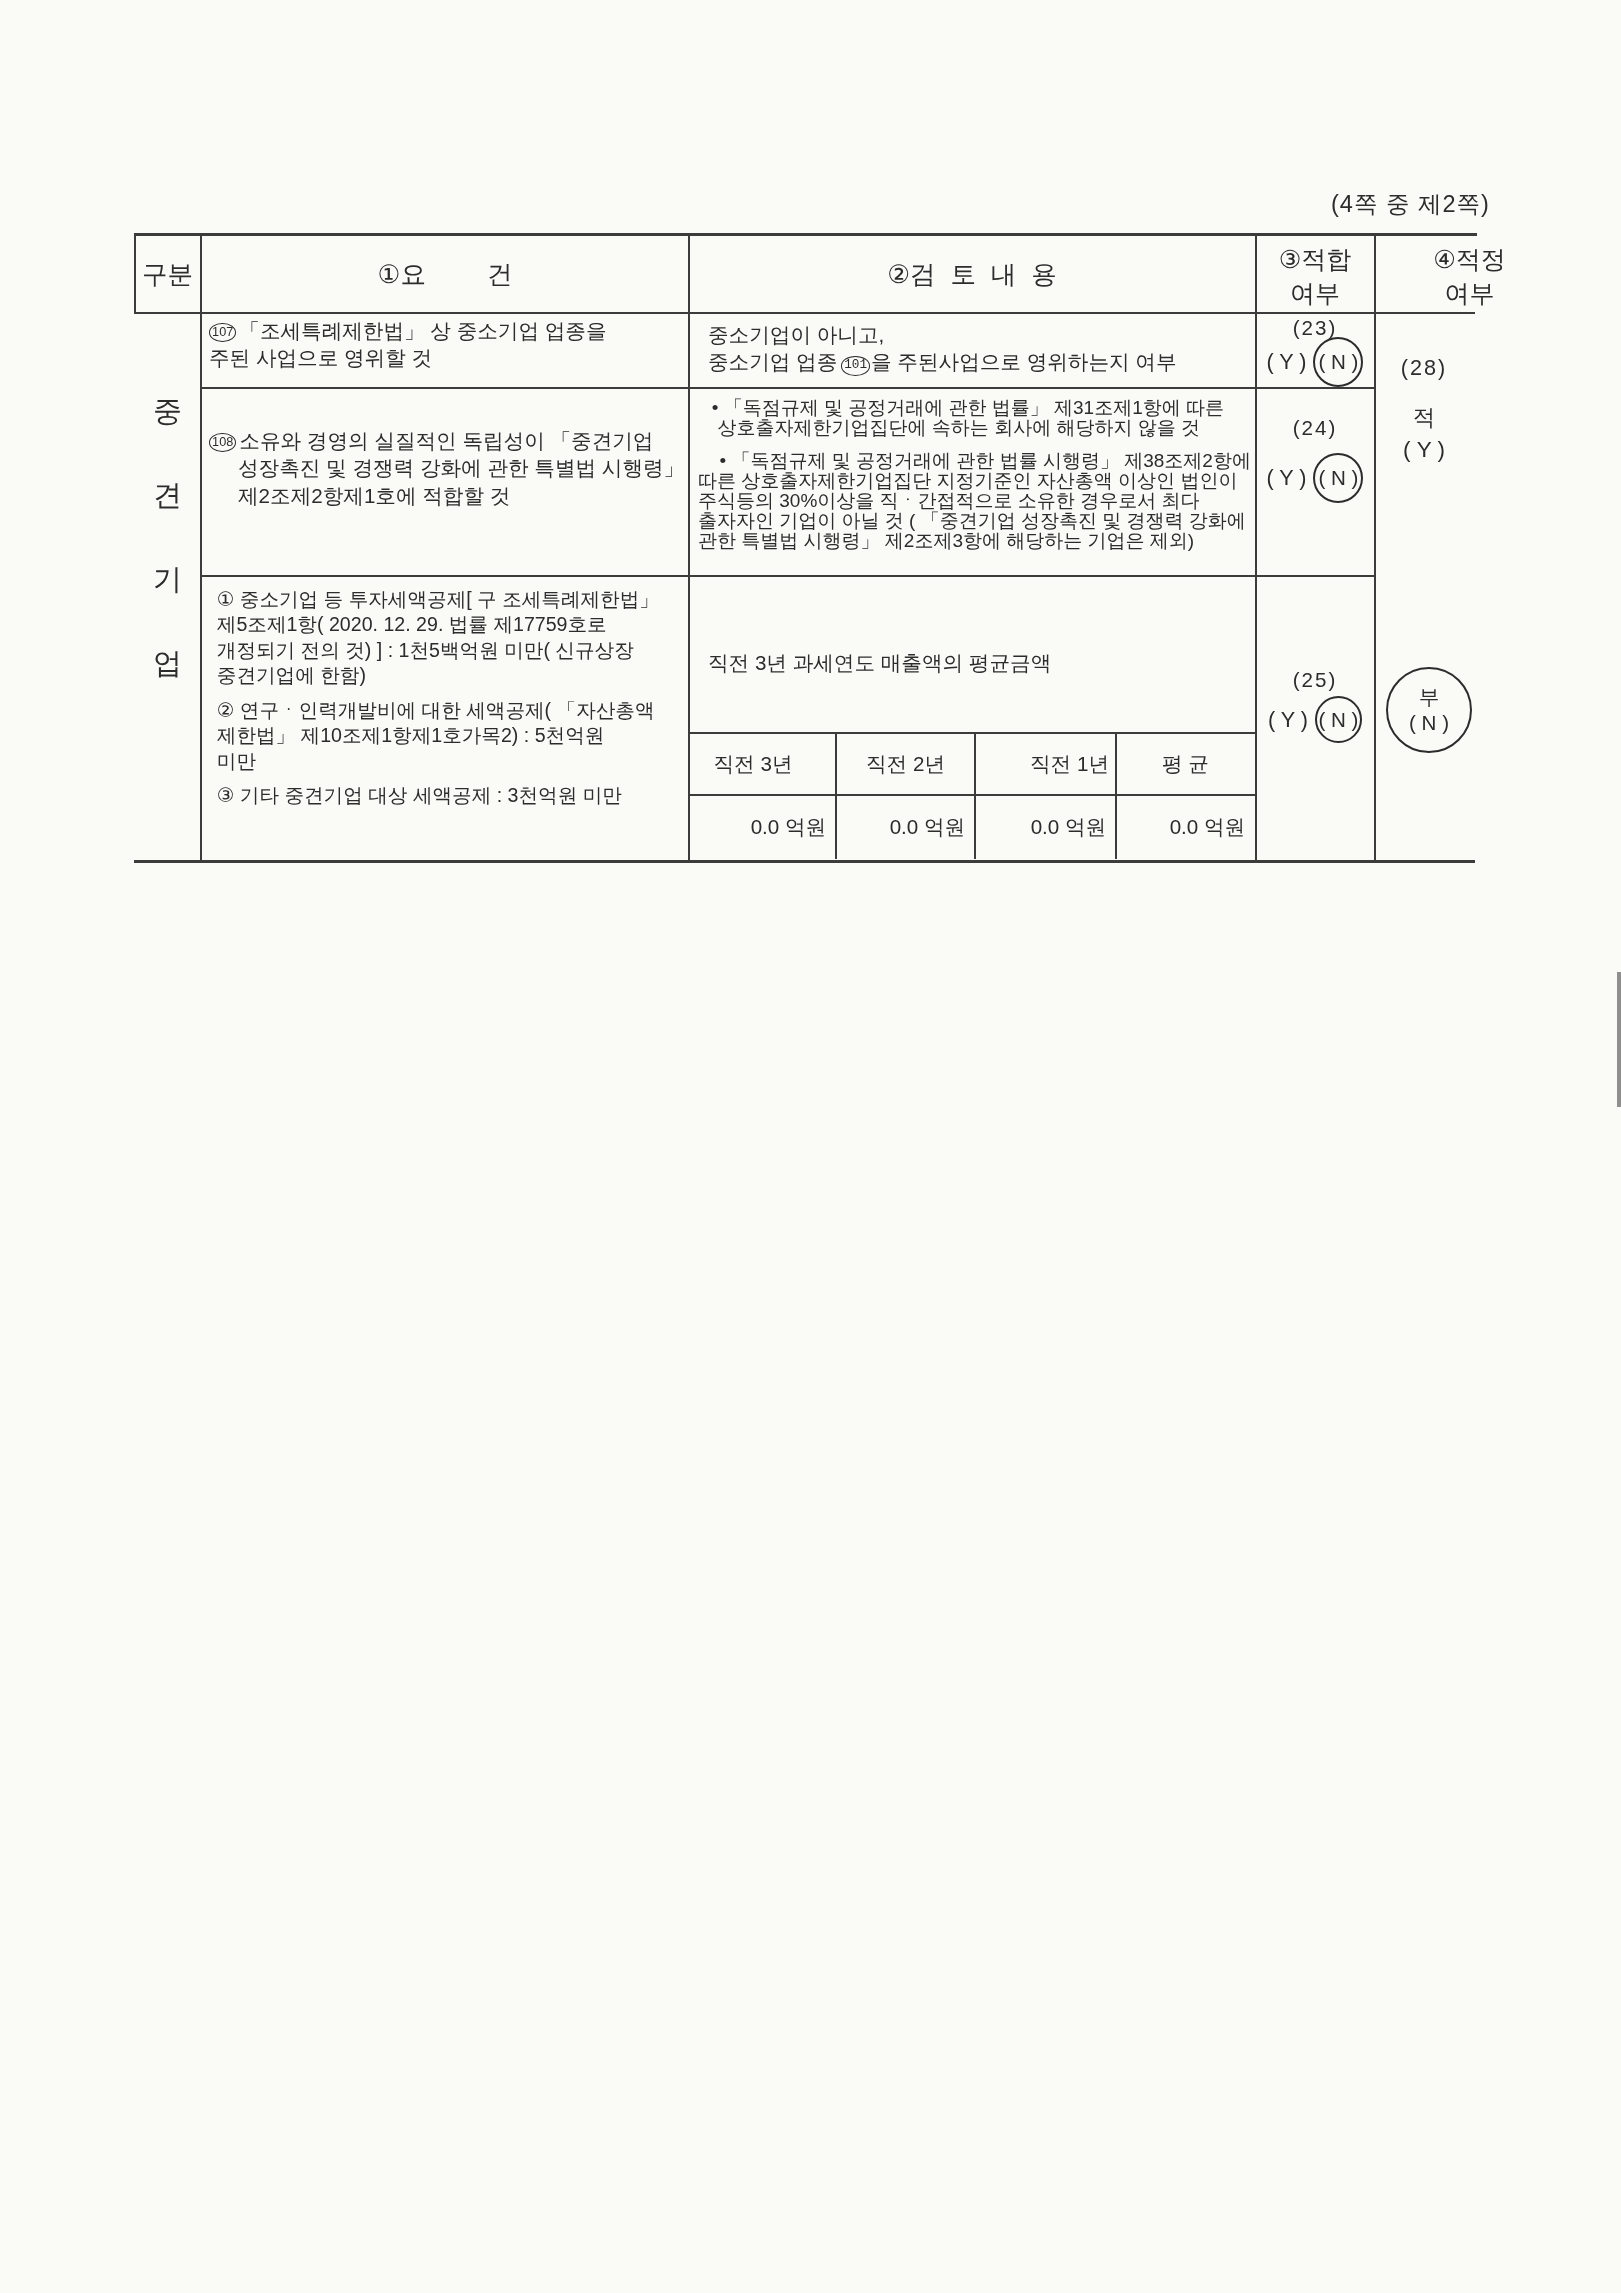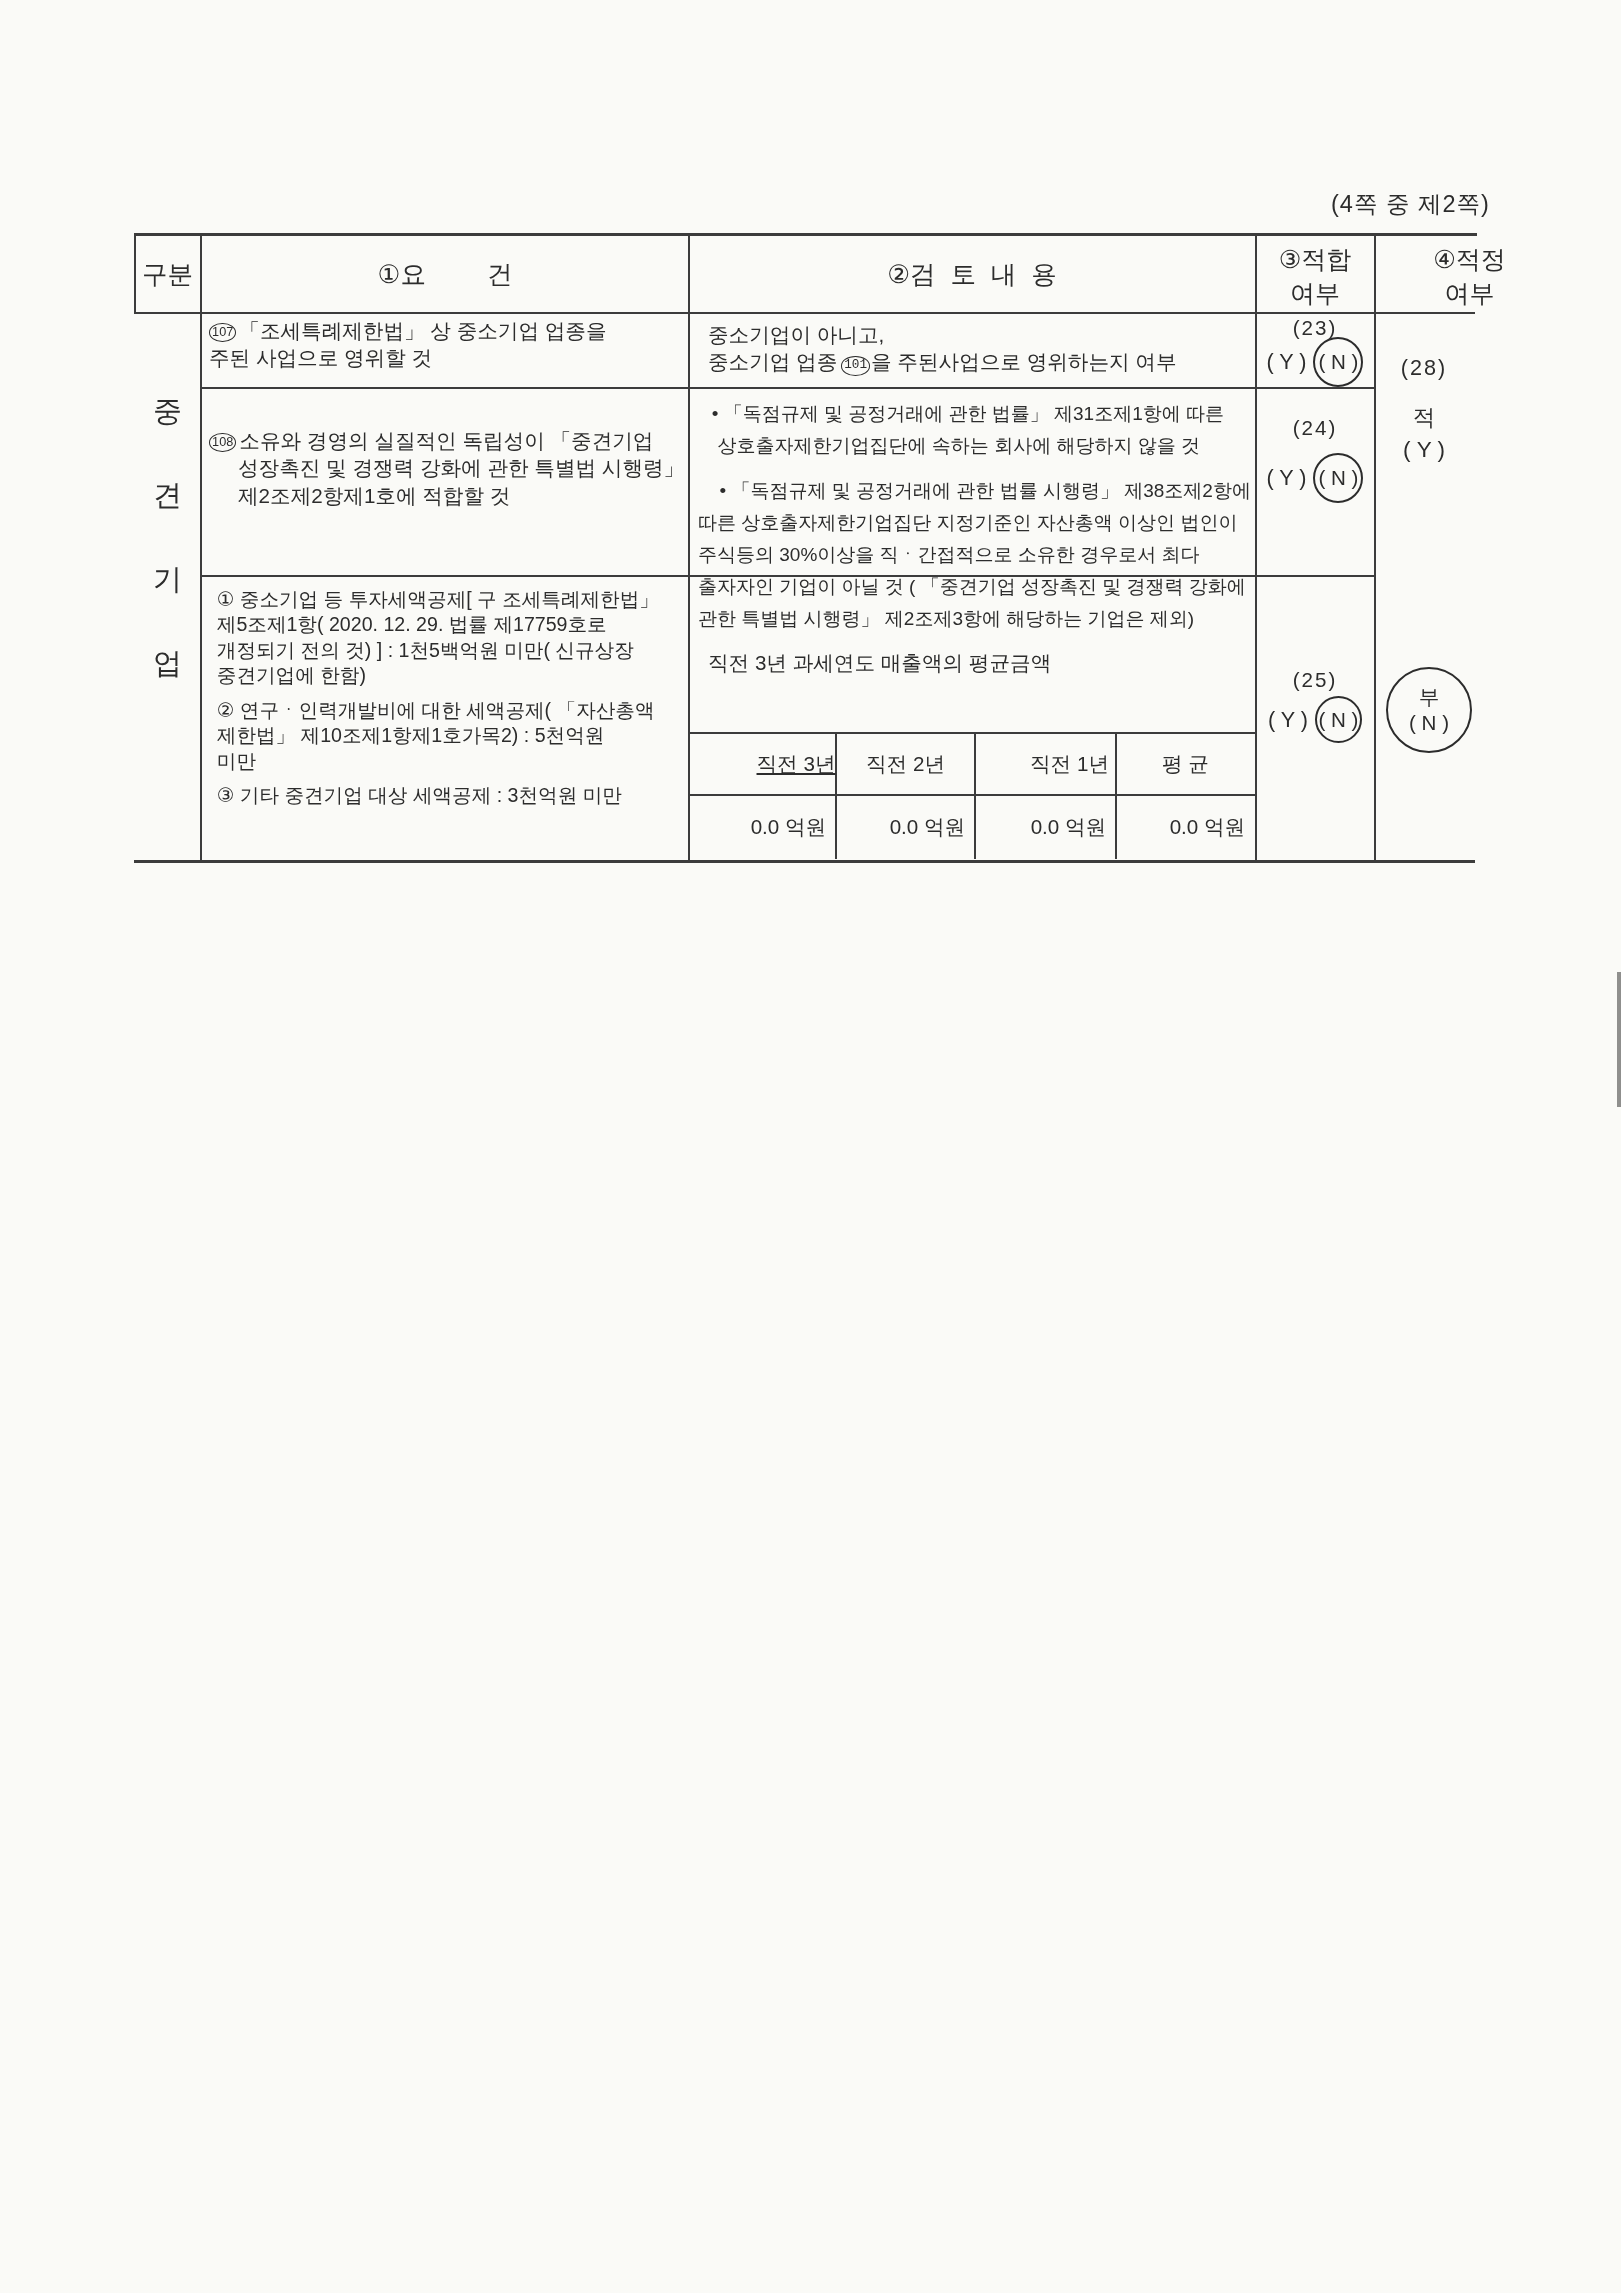--- a/index.html
+++ b/index.html
@@ -30,21 +30,21 @@
     font-size:12.7px; line-height:1; vertical-align:2px; margin-right:2.9px;
   }
   .cnum.inline { margin:0 1px 0 3.9px; vertical-align:1px;font-family:Liberation Mono, monospace; }
 
   
   .req1 { left:209px; top:318px; width:472px; font-size:20.6px; line-height:26.5px; }
   .rev1 { left:708px; top:321px; width:541px; font-size:20.6px; line-height:27.4px; }
 
   .req2 { left:209px; top:427px; width:476px; font-size:20.6px; line-height:27.4px; padding-left:29px; box-sizing:border-box; }
   .req2 .cnum { margin-left:-29px; }
-  .rev2 { left:698px; top:398px; width:553px; font-size:19px; line-height:32px; }
+  .rev2 { left:698px; top:398px; width:553px; font-size:19px; line-height:20px; }
   .bullet1 { padding-left:19.6px; text-indent:-5.9px; margin-bottom:12.7px; }
   .bullet2 { text-indent:21.6px; }
 
   .req3 { left:209px; top:578px; width:476px; font-size:19.6px; line-height:25.5px; }
   .req3 .intro { padding-left:29px; }
   .req3 .intro .cnum { margin-left:-29px; }
   .req3 .item { margin-top:8.8px; padding-left:7.8px; }
   .rev3-title { left:708px; top:649px; width:541px; font-size:20.6px; }
 
   
@@ -164,21 +164,21 @@
 제5조제1항( 2020. 12. 29. 법률 제17759호로
 개정되기 전의 것) ] : 1천5백억원 미만( 신규상장
 중견기업에 한함)</div>
     <div class="item pre">② 연구ㆍ인력개발비에 대한 세액공제( 「자산총액
 제한법」 제10조제1항제1호가목2) : 5천억원
 미만</div>
     <div class="item pre">③ 기타 중견기업 대상 세액공제 : 3천억원 미만</div>
   </div>
   <div class="abs rev3-title">직전 3년 과세연도 매출액의 평균금액</div>
 
-  <div class="sth center" style="left:710px;width:172px;text-decoration:underline;">직전 3년</div>
+  <div class="sth center" style="left:667px;width:172px;">직전 3년</div>
   <div class="sth center" style="left:837px;width:137px;">직전 2년</div>
   <div class="sth center" style="left:976px;width:139px;padding-left:24px;">직전 1년</div>
   <div class="sth center" style="left:1117px;width:137px;">평 균</div>
   <div class="stv" style="left:690px;width:145px;">0.0 억원</div>
   <div class="stv" style="left:837px;width:137px;">0.0 억원</div>
   <div class="stv" style="left:976px;width:139px;">0.0 억원</div>
   <div class="stv" style="left:1117px;width:137px;">0.0 억원</div>
 
   <div class="abs fit-label" style="top:668px;">(25)</div>
   <div class="abs fit-opts" style="top:696px;">

